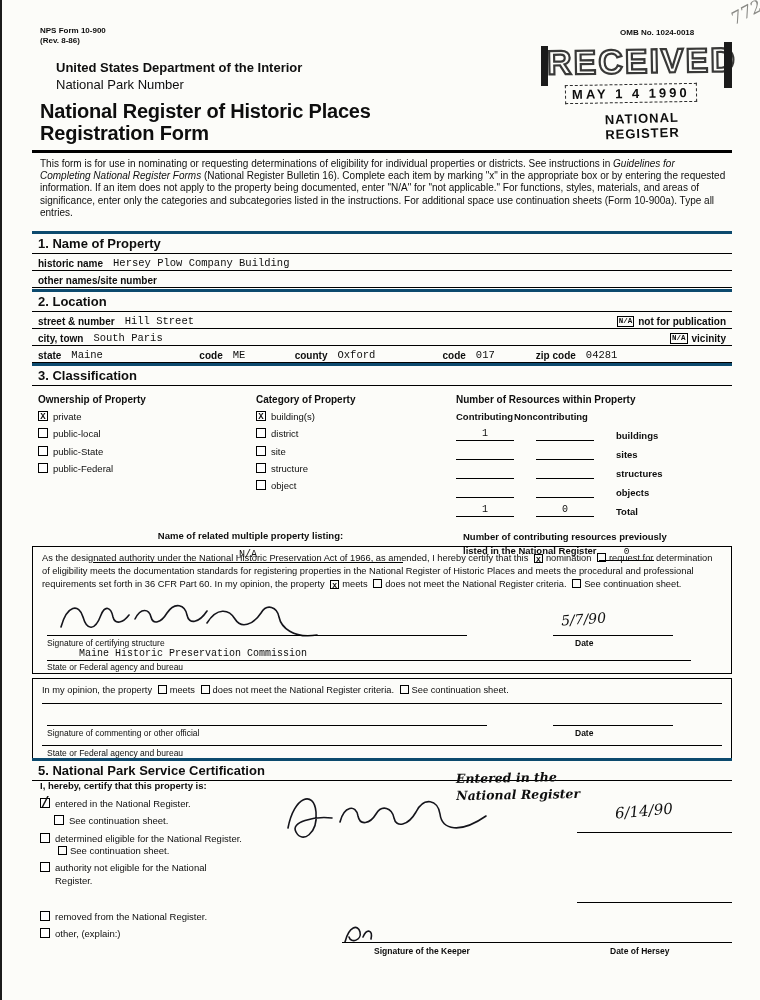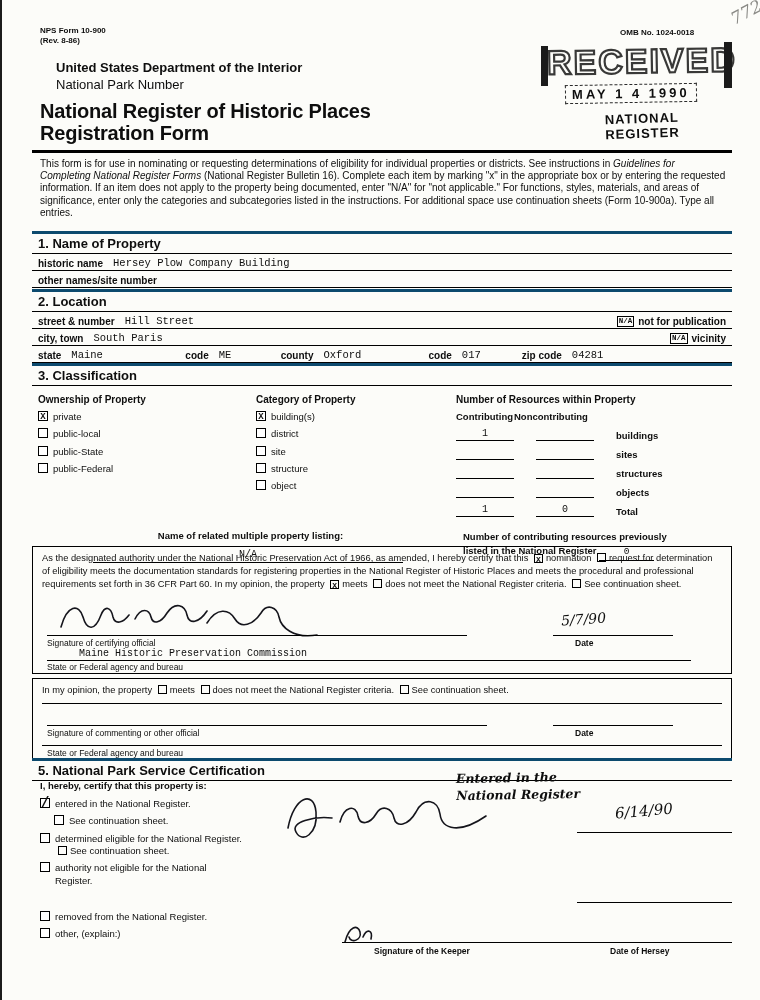--- a/index.html
+++ b/index.html
@@ -111,21 +111,21 @@
     <div class="frow">
       <span class="flabel">city, town</span>
       <span class="fval">South Paris</span>
       <span class="right-grp">
         <span class="nabox">N/A</span>
         <span class="flabel">vicinity</span>
       </span>
     </div>
     <div class="frow">
       <span class="flabel">state</span>
-      <span class="fval" style="width:114px;">Maine</span>
+      <span class="fval" style="width:128px;">Maine</span>
       <span class="flabel">code</span>
       <span class="fval" style="width:62px;">ME</span>
       <span class="flabel">county</span>
       <span class="fval" style="width:105px;">Oxford</span>
       <span class="flabel">code</span>
       <span class="fval" style="width:60px;">017</span>
       <span class="flabel">zip code</span>
       <span class="fval">04281</span>
     </div>
   </div>
@@ -236,21 +236,21 @@
         <span class="cbi"></span><span>does not meet the National Register criteria.</span>
         <span class="cbi"></span><span>See continuation sheet.</span>
       </div>
 
       <svg class="sig abs" style="top:52px;left:22px;" width="280" height="40" viewBox="0 0 280 40">
         <path d="M6 28 C 12 6, 24 4, 28 18 C 32 32, 40 32, 46 16 C 50 6, 56 8, 58 18 C 60 26, 68 24, 74 16 M 80 20 C 86 8, 94 10, 96 18 C 98 26, 106 24, 112 14 C 120 2, 130 6, 132 16 C 134 26, 144 24, 152 12 M 152 24 C 162 8, 174 10, 180 20 C 186 30, 198 26, 206 14 C 212 4, 222 8, 224 18 C 226 28, 238 40, 262 36"></path>
       </svg>
       <div class="rule" style="top:88px;left:14px;width:420px;"></div>
       <div class="hand abs" style="top:64px;left:528px;font-size:14px;transform:rotate(-4deg);">5/7/90</div>
       <div class="rule" style="top:88px;left:520px;width:120px;"></div>
-      <div class="small-label" style="top:91px;left:14px;">Signature of certifying official</div>
+      <div class="small-label" style="top:91px;left:14px;">Signature of certifying structure</div>
       <div class="small-label" style="top:91px;left:542px;font-weight:bold;">Date</div>
 
       <div class="mono abs" style="top:101px;left:46px;font-size:10px;">Maine Historic Preservation Commission</div>
       <div class="rule" style="top:113px;left:14px;right:40px;"></div>
       <div class="small-label" style="top:115px;left:14px;">State or Federal agency and bureau</div>
     </div>
 
     <div class="box" style="top:154px;height:82px;position:absolute;">
       <div class="abs" style="top:6px;left:9px;right:9px;font-size:9.3px;">
         <span>In my opinion, the property</span>

